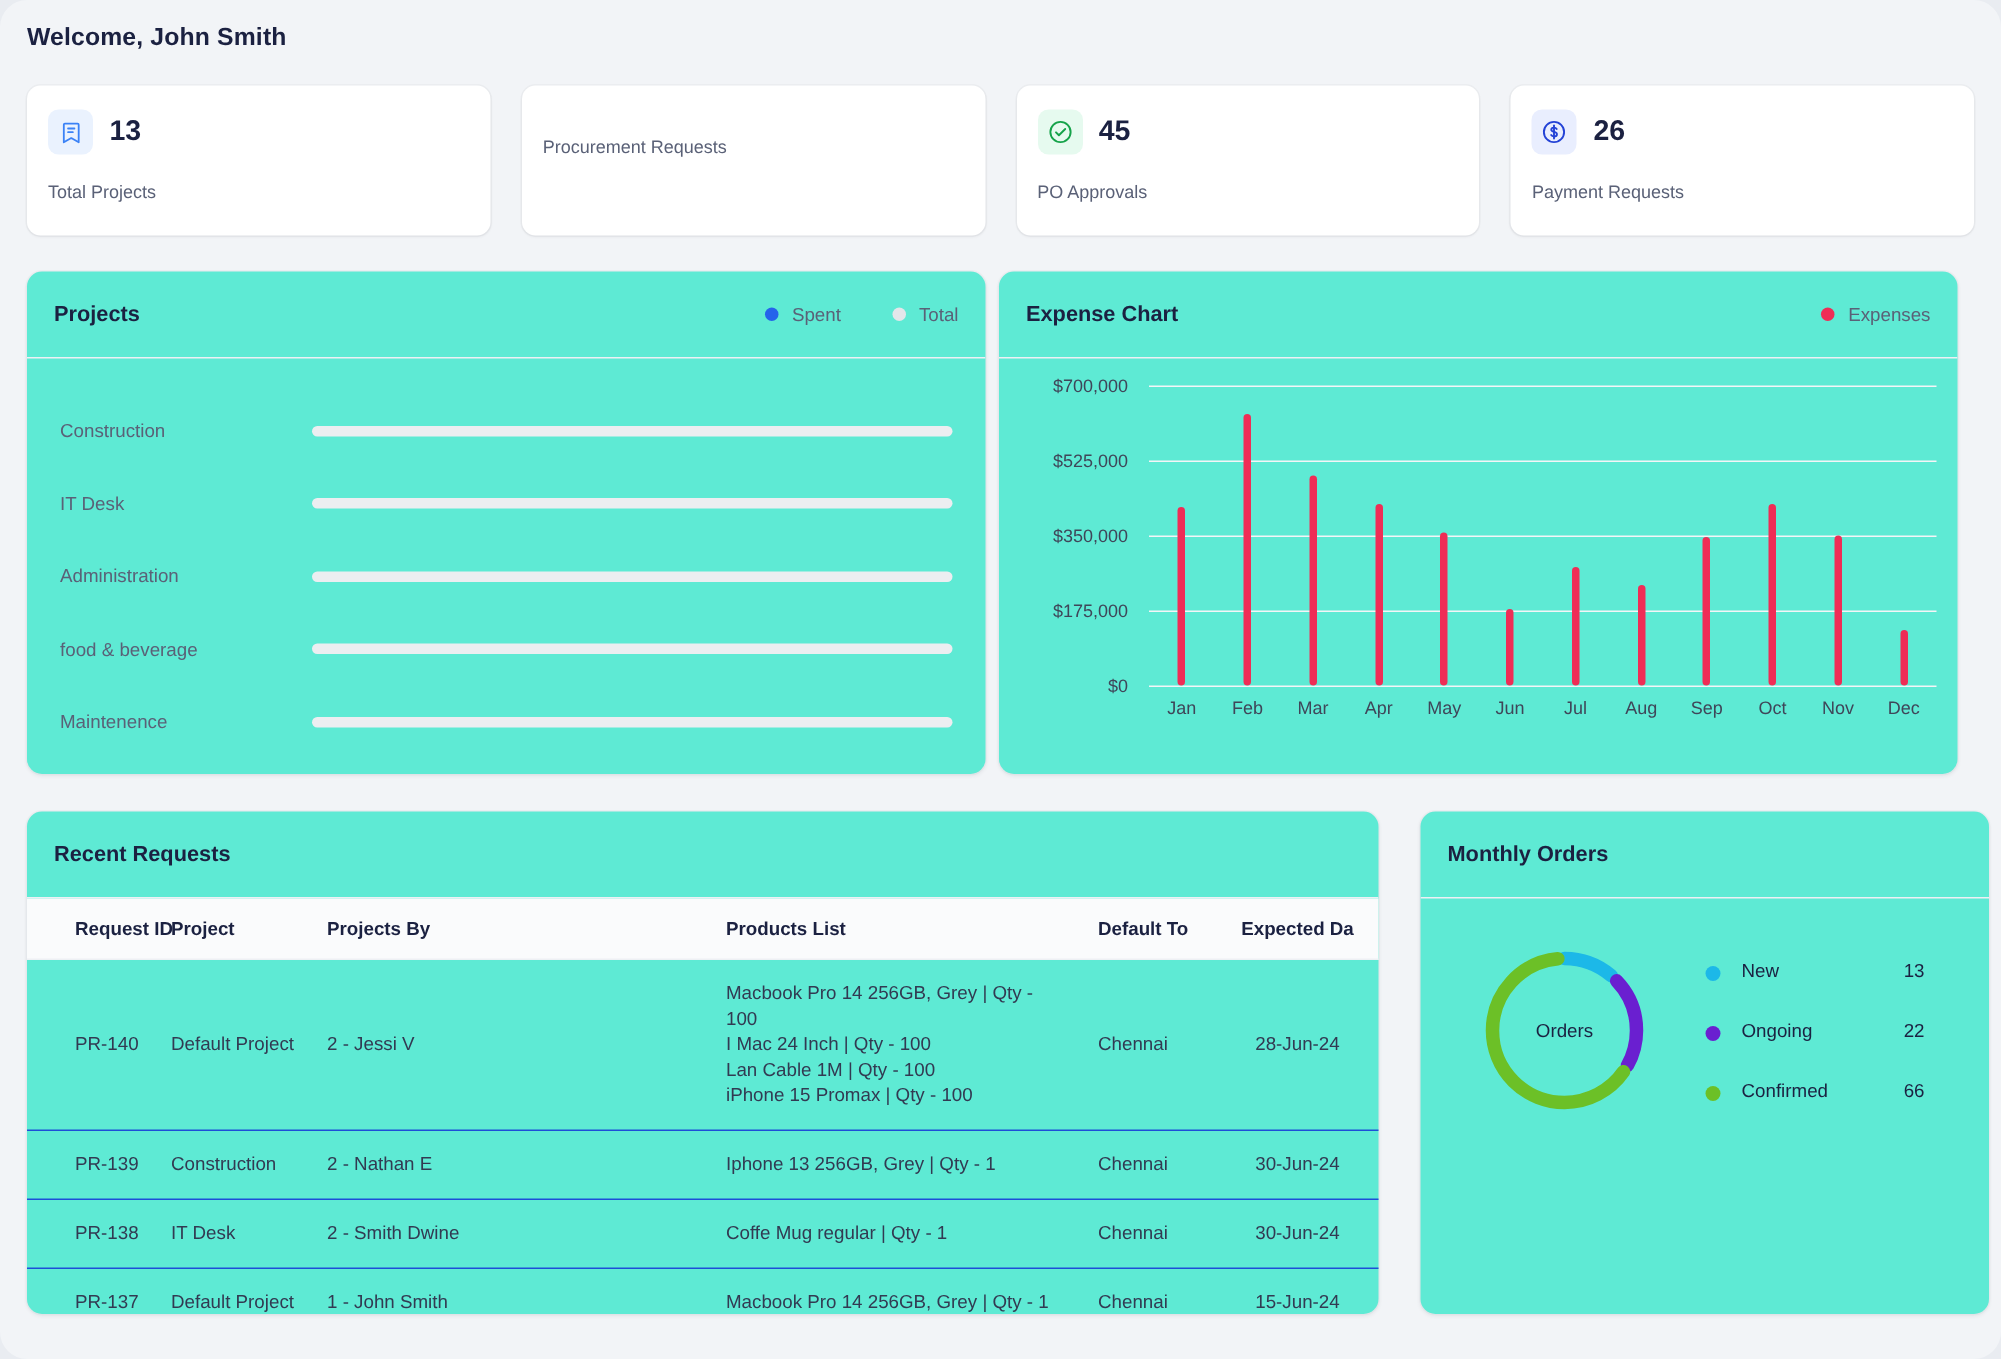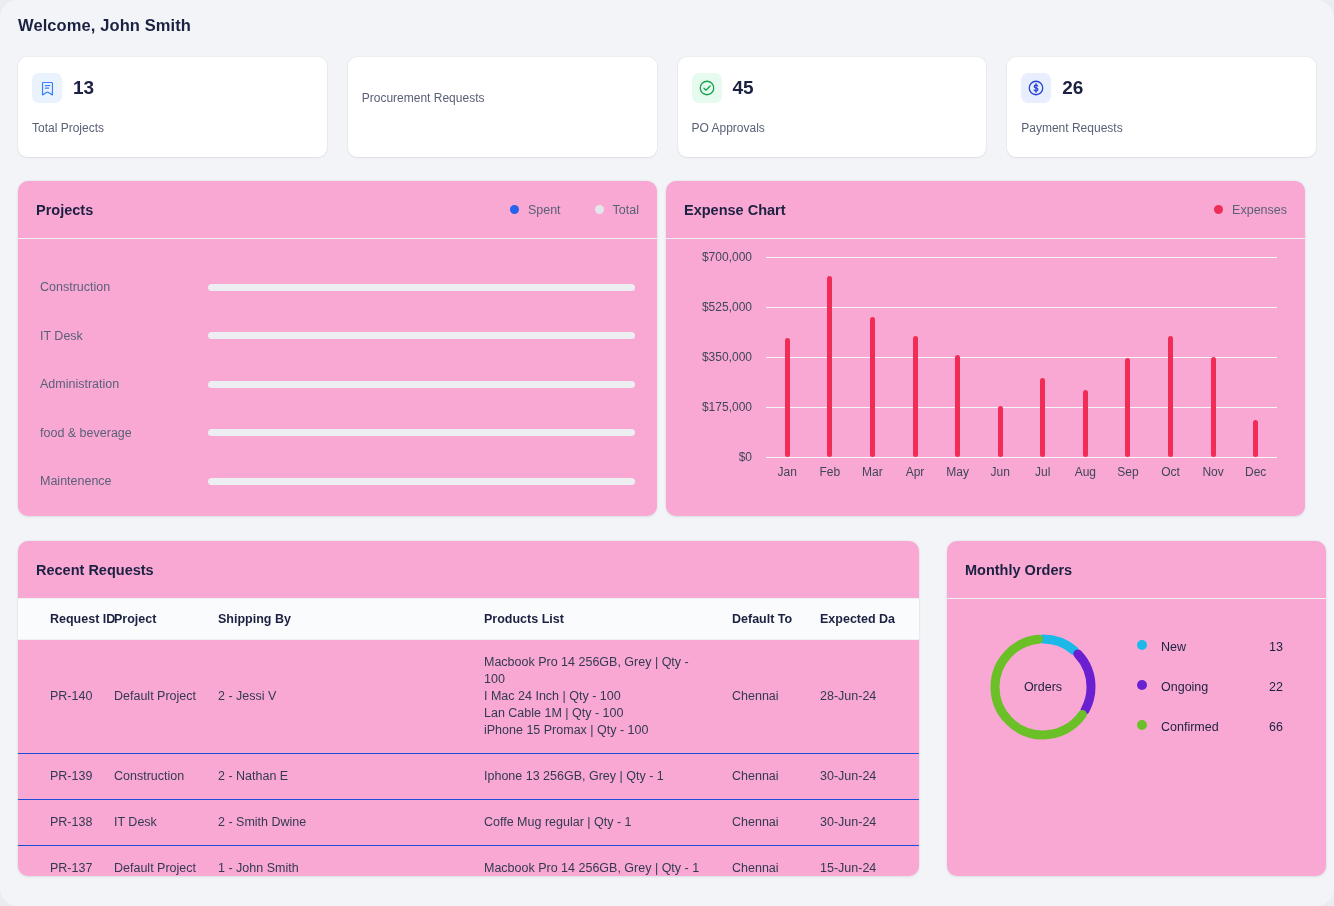--- a/index.html
+++ b/index.html
@@ -34,21 +34,21 @@
     display: flex; align-items: center; justify-content: center; flex: 0 0 auto;
   }
   .ico-blue  { background: #eaf2fe; }
   .ico-green { background: #e6faef; }
   .ico-indigo{ background: #e9eefe; }
   .stat-value { font-size: 19px; font-weight: bold; color: #1b2141; }
   .stat-label { margin-top: 18px; font-size: 12px; color: #5a6177; }
 
   
   .card {
-    position: absolute; background: #f9a8d4; border-radius: 10px;
+    position: absolute; background: #5eead4; border-radius: 10px;
     box-shadow: 0 1px 3px rgba(16,24,40,.07), 0 0 0 1px rgba(16,24,40,.025);
     overflow: hidden;
   }
   .card-head {
     height: 58px; display: flex; align-items: center; justify-content: space-between;
     padding: 0 18px; border-bottom: 1px solid #eef0f4;
   }
   .card-title { font-size: 14.5px; font-weight: bold; color: #1b2141; }
   .legend { display: flex; align-items: center; gap: 34px; }
   .legend-item { display: flex; align-items: center; gap: 9px; font-size: 12.5px; color: #5a6177; }
@@ -57,21 +57,21 @@
   
   #projects-card { left: 18px; top: 181px; width: 639px; height: 335px; }
   .proj-body { padding: 24px 22px 0 22px; }
   .proj-row { height: 48.5px; display: flex; align-items: center; }
   .proj-name { width: 168px; font-size: 12.5px; color: #5a6177; flex: 0 0 auto; }
   .track { flex: 1 1 auto; height: 7px; background: #eceef1; border-radius: 4px; overflow: hidden; }
   .fill { height: 100%; background: #2563eb; border-radius: 4px; }
 
   
   #expense-card { left: 666px; top: 181px; width: 639px; height: 335px; }
-  .chart-area { position: relative; padding: 18px 22px 0 14px; height: 276px; }
+  .chart-area { position: relative; padding: 18px 8px 0 14px; height: 276px; }
   .plot { position: relative; height: 255px; }
   .ylabels { position: absolute; left: 0; top: 0; width: 72px; height: 200px; }
   .ytick { position: absolute; right: 0; font-size: 12px; color: #3f4659; transform: translateY(-50%); white-space: nowrap; }
   .bars {
     position: absolute; left: 86px; right: 6px; top: 0; height: 200px;
     display: flex; align-items: flex-end; justify-content: space-around;
   }
   .bar-col { flex: 1 1 0; display: flex; justify-content: center; align-items: flex-end; height: 100%; }
   .bar { width: 5px; background: #ef2d56; border-radius: 2.5px; }
   .xlabels { position: absolute; left: 86px; right: 6px; top: 208px; display: flex; }
@@ -89,33 +89,33 @@
   tbody td {
     font-size: 12.5px; color: #323a52; padding: 14px 10px;
     border-bottom: 1px solid #1d4ed8; vertical-align: middle; line-height: 17px;
   }
   tbody tr:last-child td { border-bottom: none; }
   .col-id   { width: 86px; padding-left: 32px !important; }
   .col-proj { width: 104px; }
   .col-by   { width: 266px; }
   .col-prod { width: 248px; }
   .col-ship { width: 88px; }
-  .col-date { width: 110px; }
+  .col-date { width: 110px; text-align: center; }
   .prod-line { display: block; }
 
   
   #orders-card { left: 935px; top: 541px; width: 379px; height: 335px; margin-left: 12px; }
   .orders-body { display: flex; align-items: center; padding: 30px 20px 0 20px; gap: 14px; }
   .donut-wrap { position: relative; width: 116px; height: 116px; flex: 0 0 auto; margin-left: 18px; }
   .donut-label {
     position: absolute; inset: 0; display: flex; align-items: center; justify-content: center;
     font-size: 12.5px; color: #1b2141;
   }
   .ord-legend { display: flex; flex-direction: column; gap: 26px; margin-left: 22px; }
-  .ord-row { display: flex; align-items: flex-start; font-size: 12.5px; color: #1b2141; }
+  .ord-row { display: flex; align-items: flex-end; font-size: 12.5px; color: #1b2141; }
   .ord-dot { width: 10px; height: 10px; border-radius: 50%; margin-right: 14px; }
   .ord-name { width: 92px; }
   .ord-val { width: 30px; text-align: right; }
 </style>
 </head>
 <body>
 
 <div class="page">
 
   <div class="welcome">Welcome, John Smith</div>
@@ -290,21 +290,21 @@
 
   <div class="card" id="requests-card">
     <div class="card-head">
       <span class="card-title">Recent Requests</span>
     </div>
     <table>
       <thead>
         <tr>
           <th class="col-id">Request ID</th>
           <th class="col-proj">Project</th>
-          <th class="col-by">Shipping By</th>
+          <th class="col-by">Projects By</th>
           <th class="col-prod">Products List</th>
           <th class="col-ship">Default To</th>
           <th class="col-date">Expected Da</th>
         </tr>
       </thead>
       <tbody id="requests-body">
           <tr>
             <td class="col-id">PR-140</td>
             <td class="col-proj">Default Project</td>
             <td class="col-by">2 - Jessi V</td>

